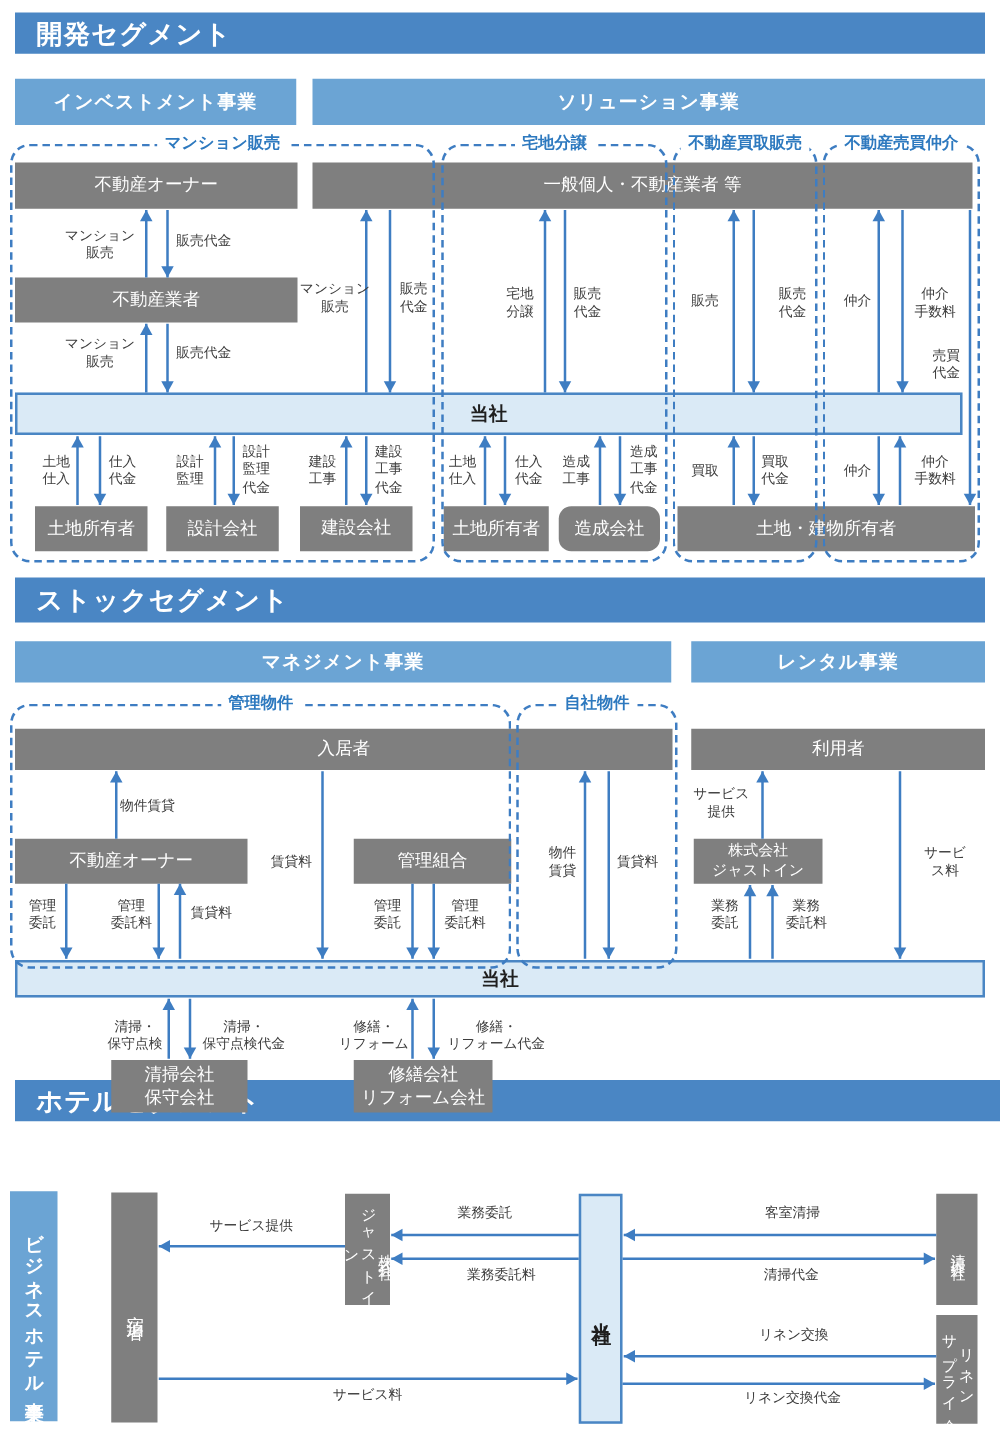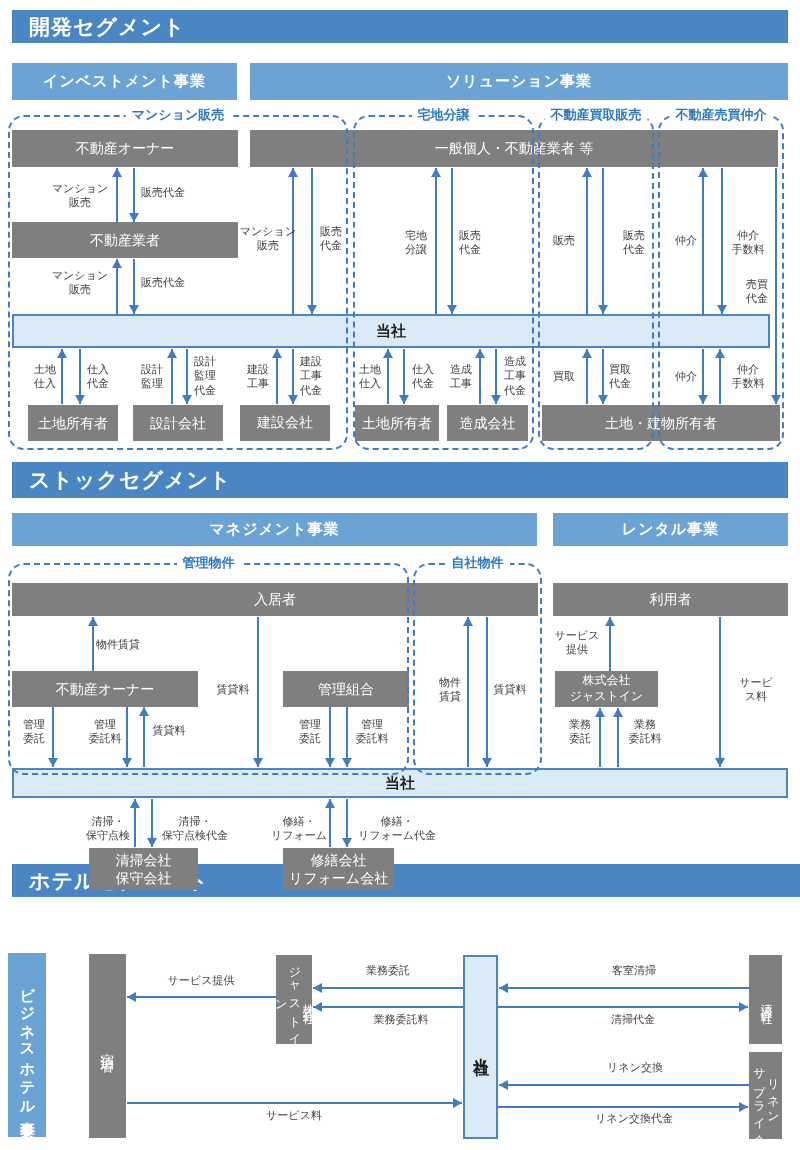--- a/index.html
+++ b/index.html
@@ -40,21 +40,21 @@
     <div class="sub-header abs" style="left: 553px; top: 513px; width: 235px; height: 33px;">レンタル事業</div>
     <div class="sub-header vertical abs" style="left: 8px; top: 953px; width: 38px; height: 184px;">ビジネスホテル事業</div>
     <div class="node abs" style="left: 12px; top: 130px; width: 226px; height: 37px;">不動産オーナー</div>
     <div class="node abs" style="left: 250px; top: 130px; width: 528px; height: 37px;">一般個人・不動産業者 等</div>
     <div class="node abs" style="left: 12px; top: 222px; width: 226px; height: 36px;">不動産業者</div>
     <div class="our abs" style="left: 12px; top: 314px; width: 758px; height: 34px;">当社</div>
     <div class="node abs" style="left: 28px; top: 405px; width: 90px; height: 36px;">土地所有者</div>
     <div class="node abs" style="left: 133px; top: 405px; width: 90px; height: 36px;">設計会社</div>
     <div class="node abs" style="left: 240px; top: 405px; width: 90px; height: 36px; font-family: Liberation Mono, monospace;">建設会社</div>
     <div class="node abs" style="left: 355px; top: 405px; width: 84px; height: 36px;">土地所有者</div>
-    <div class="node abs" style="left: 447px; top: 405px; width: 81px; height: 36px;">造成会社</div>
+    <div class="node abs" style="left: 447px; top: 405px; width: 81px; height: 36px; border-radius: 10px;">造成会社</div>
     <div class="node abs" style="left: 542px; top: 405px; width: 238px; height: 36px;">土地・建物所有者</div>
     <div class="node abs" style="left: 12px; top: 583px; width: 526px; height: 33px;">入居者</div>
     <div class="node abs" style="left: 553px; top: 583px; width: 235px; height: 33px;">利用者</div>
     <div class="node abs" style="left: 12px; top: 671px; width: 186px; height: 36px;">不動産オーナー</div>
     <div class="node abs" style="left: 283px; top: 671px; width: 126px; height: 36px;">管理組合</div>
     <div class="node small abs" style="left: 555px; top: 671px; width: 103px; height: 36px;">株式会社
 ジャストイン</div>
     <div class="our abs" style="left: 12px; top: 768px; width: 776px; height: 30px;">当社</div>
     <div class="node abs" style="left: 89px; top: 848px; width: 109px; height: 42px;">清掃会社
 保守会社</div>

